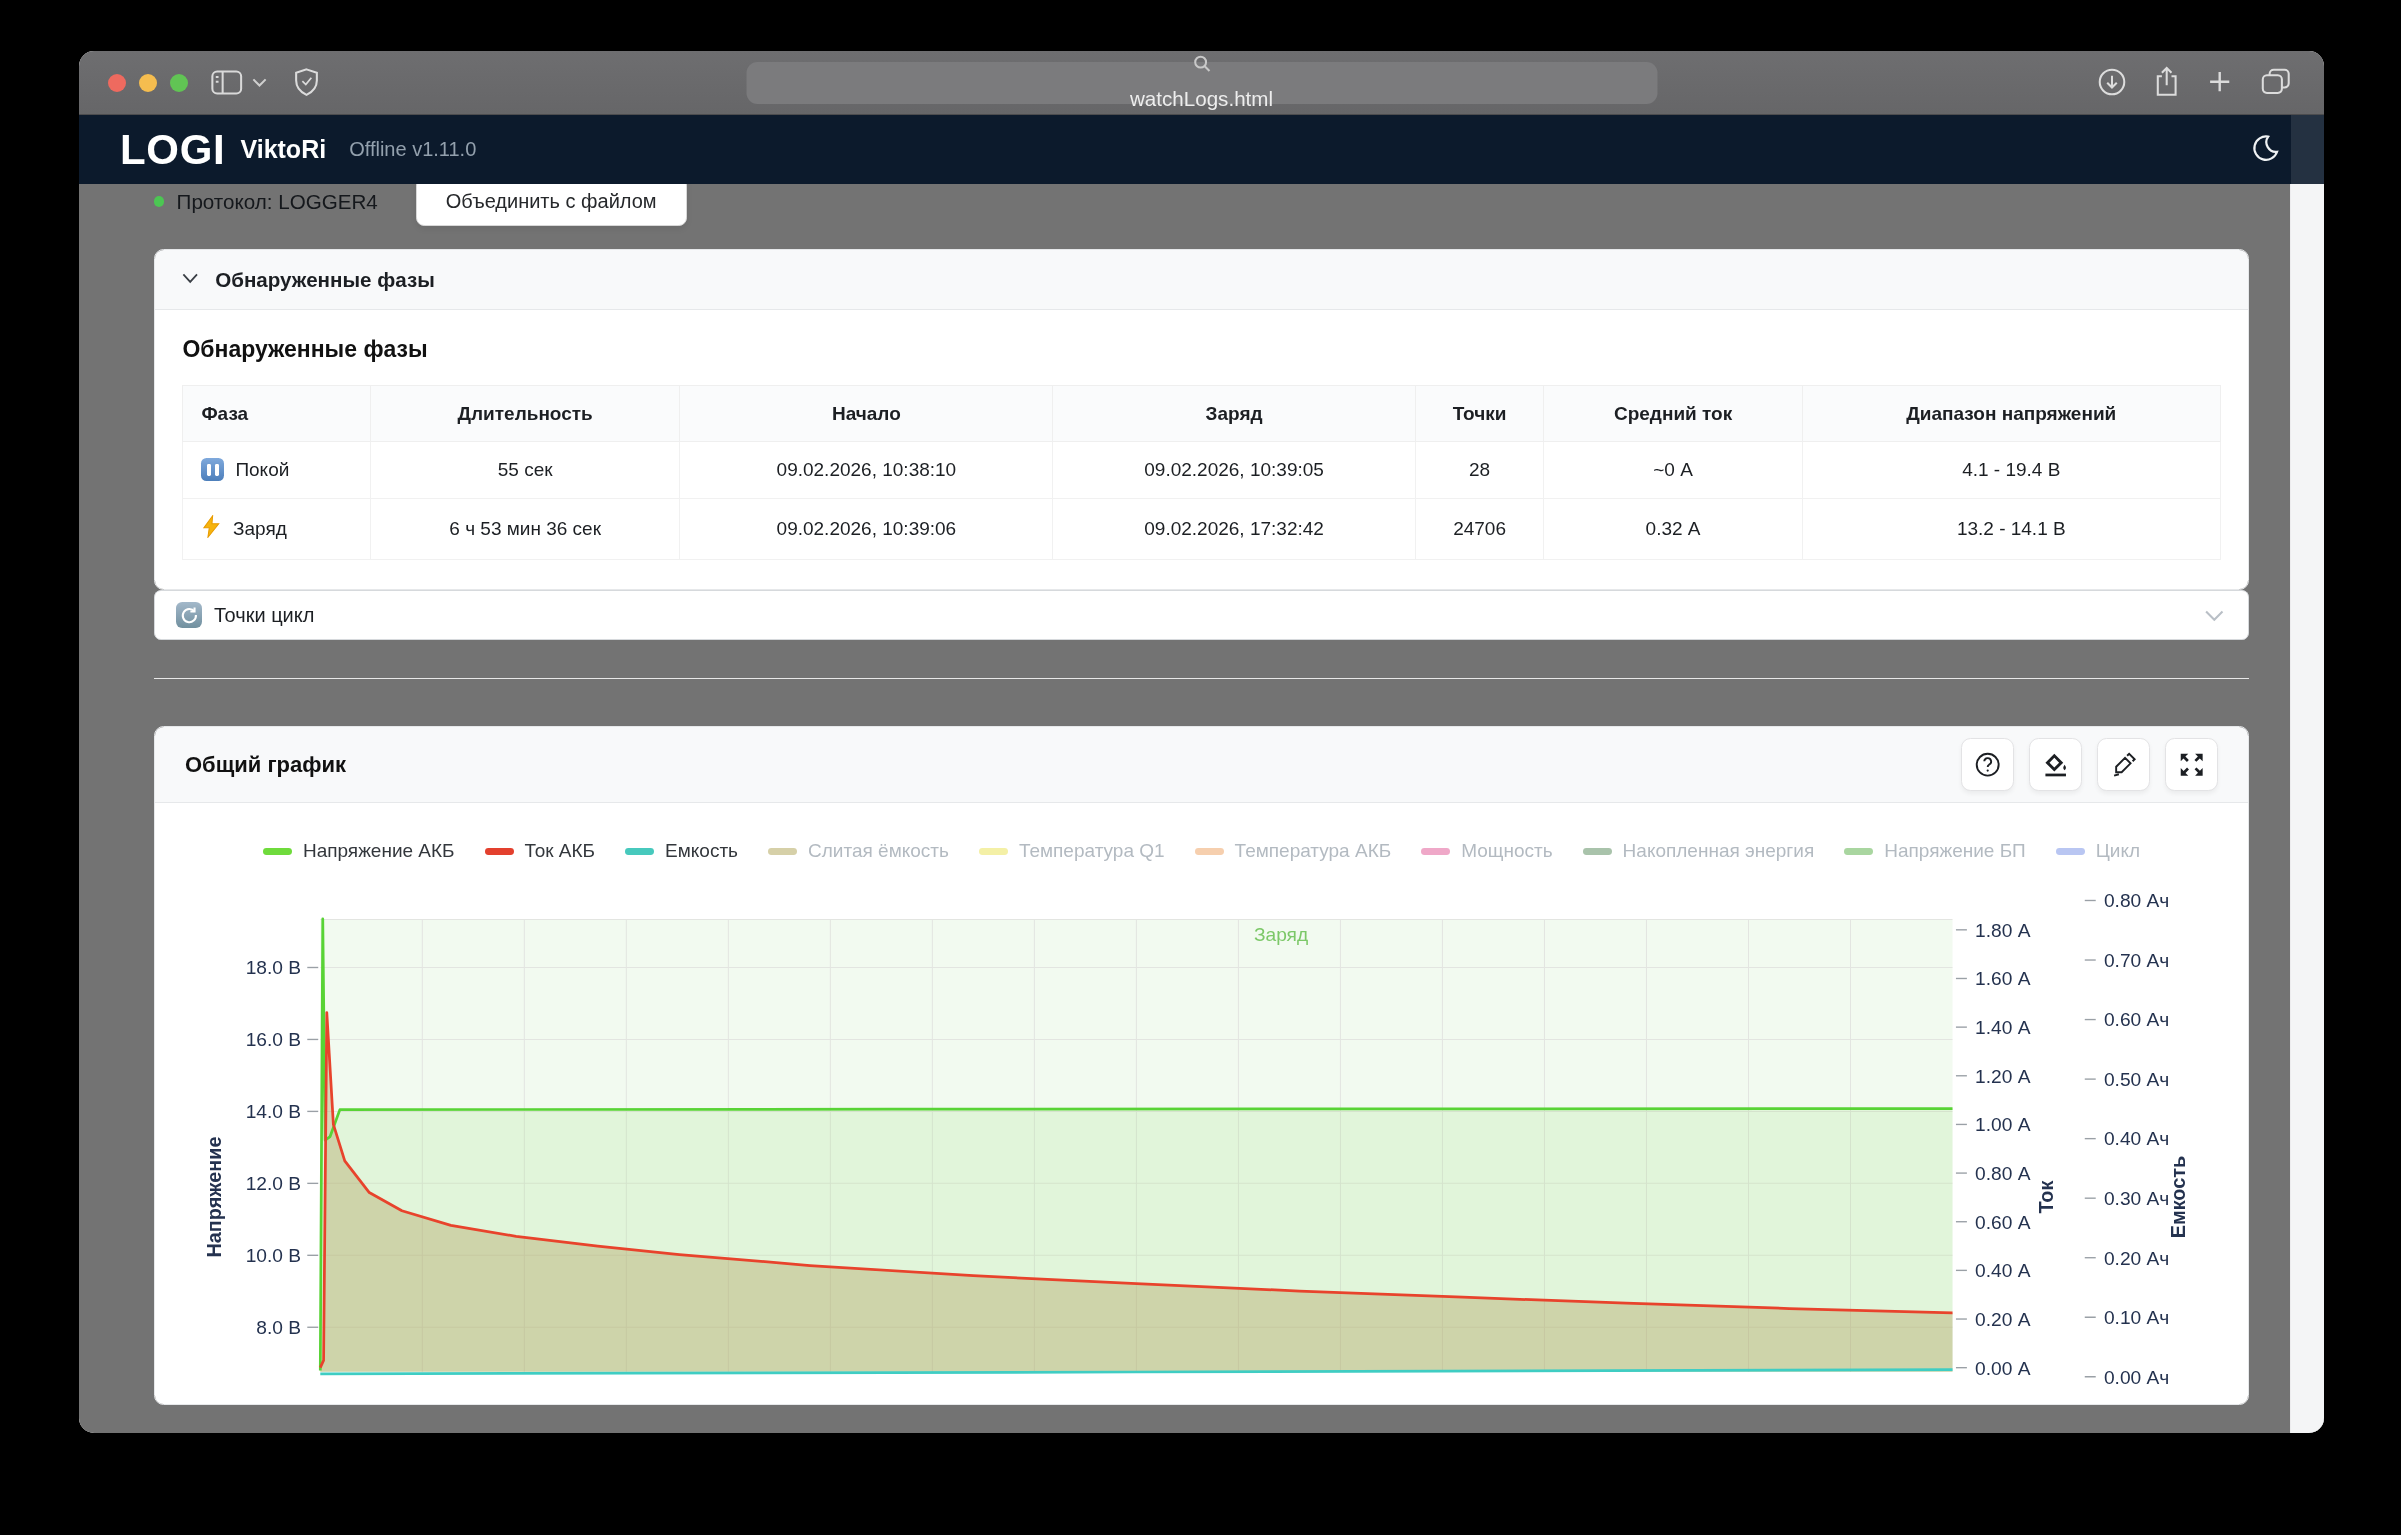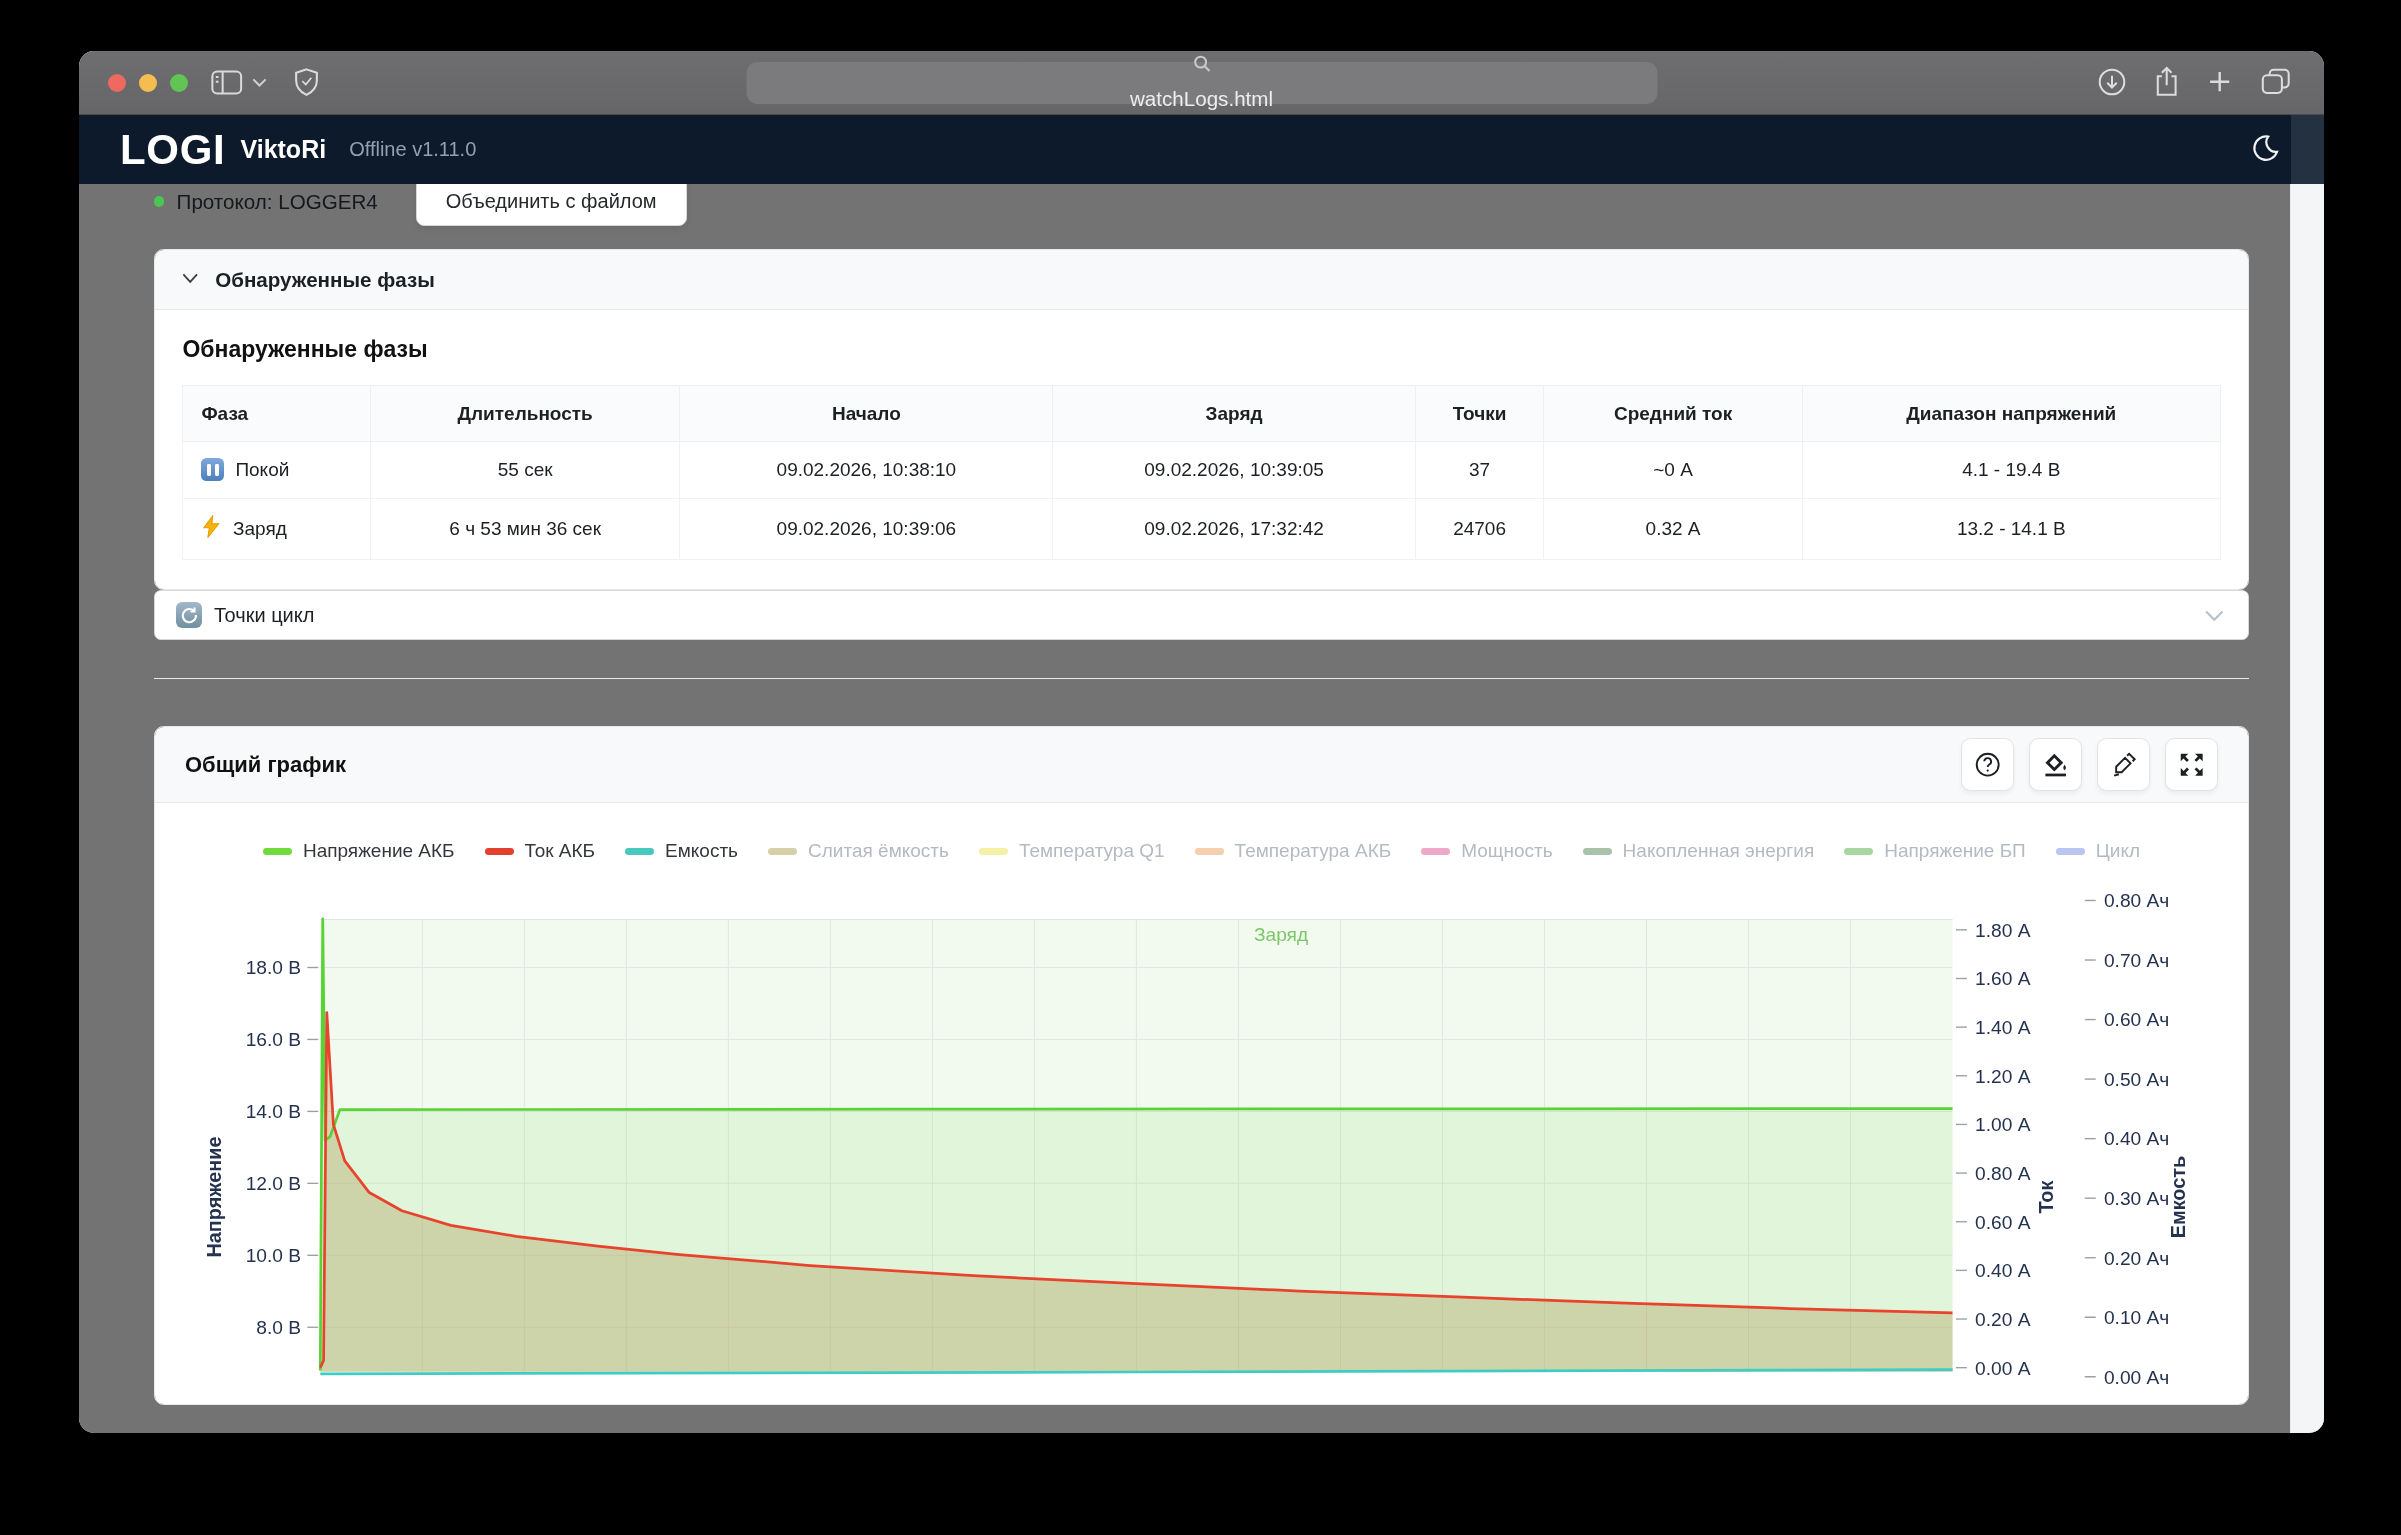--- a/index.html
+++ b/index.html
@@ -171,21 +171,21 @@
                     <span class="pause-ic">
                       <i></i>
                       <i></i>
                     </span>
                     <span>Покой</span>
                   </span>
                 </td>
                 <td>55 сек</td>
                 <td>09.02.2026, 10:38:10</td>
                 <td>09.02.2026, 10:39:05</td>
-                <td>37</td>
+                <td>28</td>
                 <td>~0 А</td>
                 <td>4.1 - 19.4 В</td>
               </tr>
               <tr>
                 <td class="first">
                   <span class="ph-cell">
                     <span><svg width="20.6" height="23" viewBox="0 0 30 34">
                         <polygon points="17,1 4,19 12,19 10,33 26,13 16,13" fill="#f6b40e" stroke="#e89b00" stroke-width="1.5"></polygon>
                       </svg></span>
                     <span>Заряд</span>

